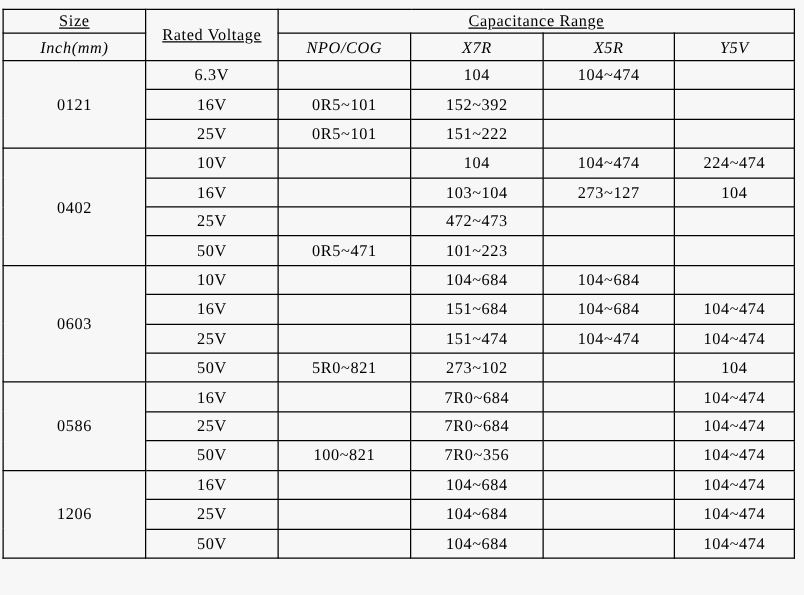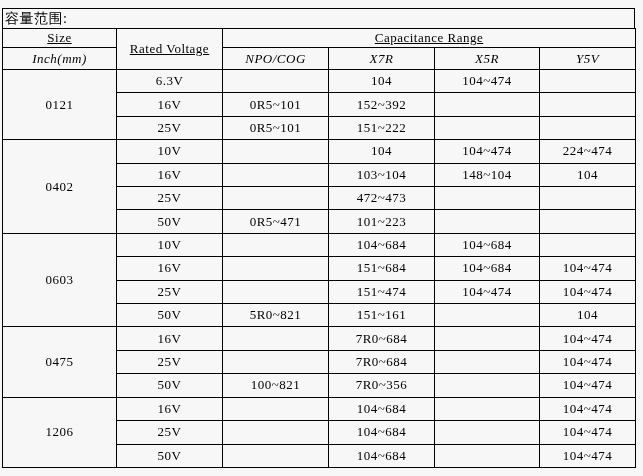--- a/index.html
+++ b/index.html
@@ -45,21 +45,20 @@
     white-space: nowrap;
     letter-spacing: 0.5px;
   }
   .cap-table thead tr.hr1 { height: 19px; text-decoration: underline; }
   .cap-table thead tr.hr2 { height: 22px; font-style: italic; }
 </style>
 </head>
 <body>
 
 <div class="frame">
-  <div class="title-bar">容量范围:</div>
 
   <table class="cap-table">
     <colgroup>
       <col style="width:114px">
       <col style="width:106px">
       <col style="width:106px">
       <col style="width:106px">
       <col style="width:105px">
       <col style="width:96px">
     </colgroup>
@@ -107,21 +106,21 @@
         <td>10V</td>
         <td></td>
         <td>104</td>
         <td>104~474</td>
         <td>224~474</td>
       </tr>
       <tr>
         <td>16V</td>
         <td></td>
         <td>103~104</td>
-        <td>148~104</td>
+        <td>273~127</td>
         <td>104</td>
       </tr>
       <tr>
         <td>25V</td>
         <td></td>
         <td>472~473</td>
         <td></td>
         <td></td>
       </tr>
       <tr>
@@ -150,27 +149,27 @@
       <tr>
         <td>25V</td>
         <td></td>
         <td>151~474</td>
         <td>104~474</td>
         <td>104~474</td>
       </tr>
       <tr>
         <td>50V</td>
         <td>5R0~821</td>
-        <td>151~161</td>
-        <td></td>
-        <td>104</td>
-      </tr>
-
-      <tr>
-        <td rowspan="3">0475</td>
+        <td>273~102</td>
+        <td></td>
+        <td>104</td>
+      </tr>
+
+      <tr>
+        <td rowspan="3">0586</td>
         <td>16V</td>
         <td></td>
         <td>7R0~684</td>
         <td></td>
         <td>104~474</td>
       </tr>
       <tr>
         <td>25V</td>
         <td></td>
         <td>7R0~684</td>

